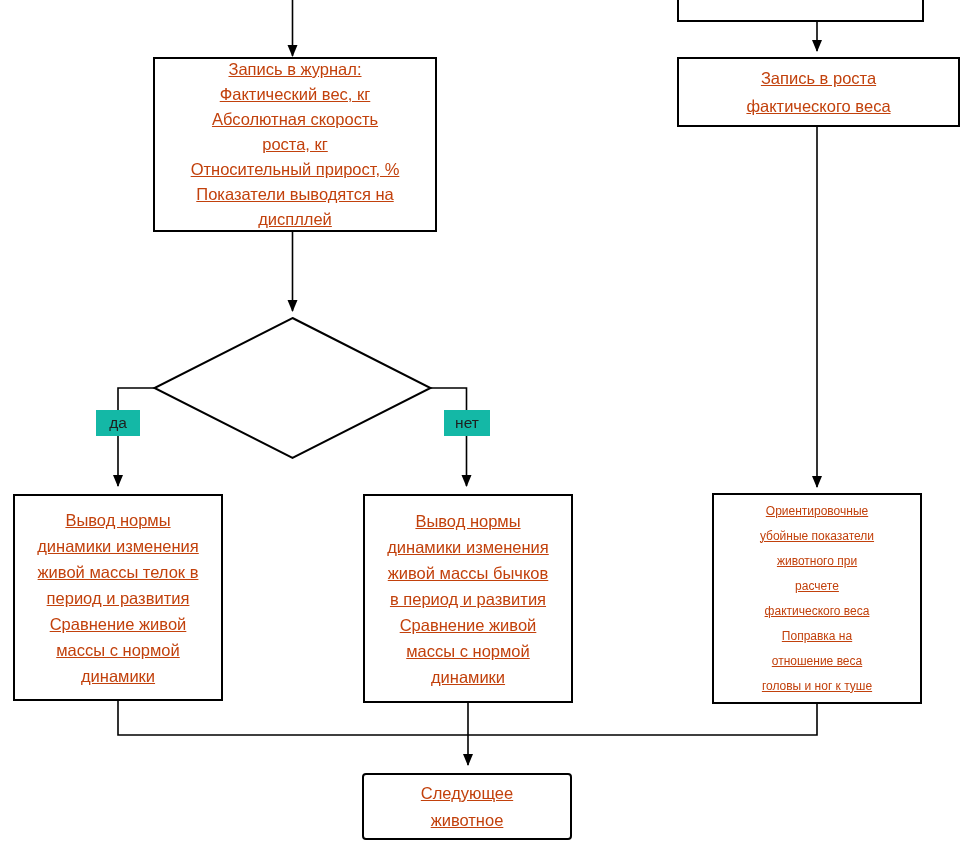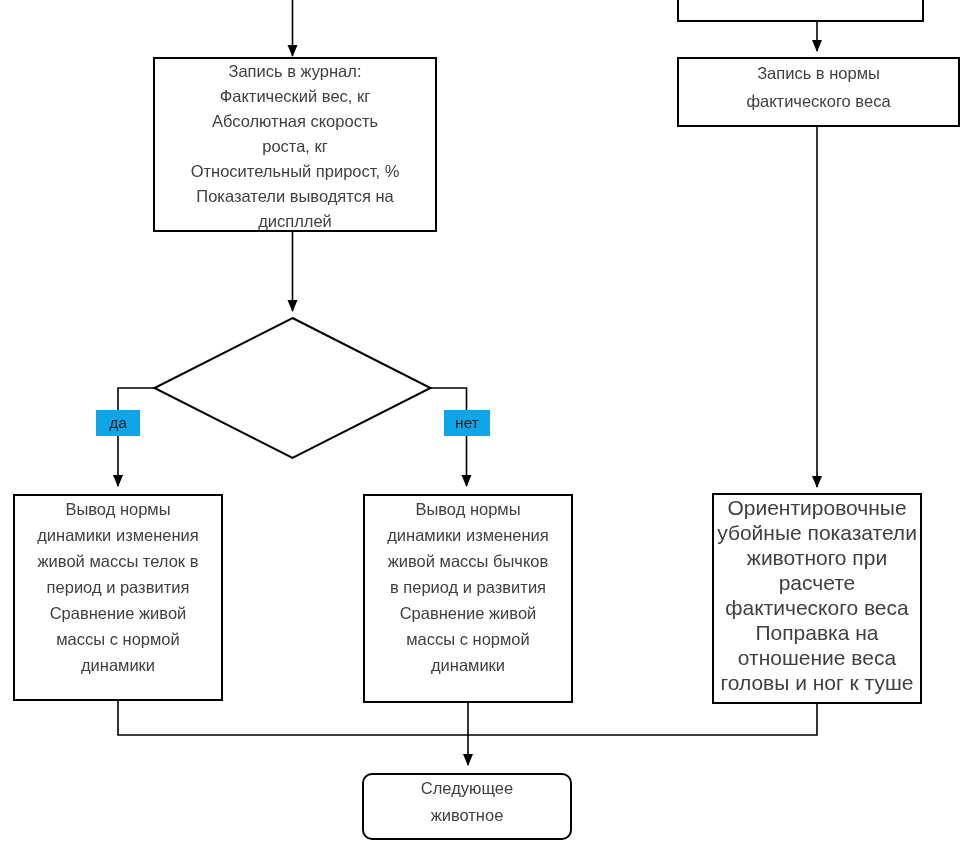--- a/index.html
+++ b/index.html
@@ -10,39 +10,41 @@
     overflow:hidden;
     font-family:"Liberation Sans", sans-serif;
   }
   .layer { position:absolute; left:0; top:0; }
   .node {
     position:absolute;
     box-sizing:border-box;
     border:2px solid #000000;
     background:#ffffff;
     display:flex;
+    align-items:center;
     justify-content:center;
     text-align:center;
-    color:#404040;
+    color:#c2410c;
     font-size:16.5px;
     line-height:25px;
+    text-decoration:underline;
   }
   .node span { white-space:pre-line; display:block; width:100%; }
   .node.borderless { border:none; background:transparent; }
   .edge-label {
     position:absolute;
     display:flex;
     align-items:center;
     justify-content:center;
-    background:#0ea5e9;
+    background:#14b8a6;
     color:#1f1f1f;
     font-size:15.5px;
     line-height:18px;
   }
-  .rounded { border-radius:10px; }
+  .rounded { border-radius:4px; }
 </style>
 </head>
 <body>
 
 <div class="canvas">
 
   <svg class="layer" width="975" height="850" viewBox="0 0 975 850">
     <defs>
       <marker id="arw" markerUnits="userSpaceOnUse" markerWidth="14" markerHeight="12" refX="11" refY="5" orient="auto">
         <path d="M0,0 L12,5 L0,10 Z" fill="#000000"></path>
@@ -74,21 +76,21 @@
     <span>Запись в журнал:
 Фактический вес, кг
 Абсолютная скорость
 роста, кг
 Относительный прирост, %
 Показатели выводятся на
 диспллей</span>
   </div>
 
   <div class="node" style="left:677px; top:57px; width:283px; height:70px; line-height:28px;">
-    <span>Запись в нормы
+    <span>Запись в роста
 фактического веса</span>
   </div>
 
 
   <div class="edge-label" style="left:96px; top:410px; width:44px; height:26px;">
     <span>да</span>
   </div>
 
   <div class="edge-label" style="left:444px; top:410px; width:46px; height:26px;align-items:center;">
     <span>нет</span>
@@ -107,21 +109,21 @@
   <div class="node" style="left:363px; top:494px; width:210px; height:209px; line-height:26px;">
     <span>Вывод нормы
 динамики изменения
 живой массы бычков
 в период и развития
 Сравнение живой
 массы с нормой
 динамики</span>
   </div>
 
-  <div class="node" style="left:712px; top:493px; width:210px; height:211px; line-height:25px; font-size:21px;">
+  <div class="node" style="left:712px; top:493px; width:210px; height:211px; line-height:25px; font-size:12px;">
     <span>Ориентировочные
 убойные показатели
 животного при
 расчете
 фактического веса
 Поправка на
 отношение веса
 головы и ног к туше</span>
   </div>
 

